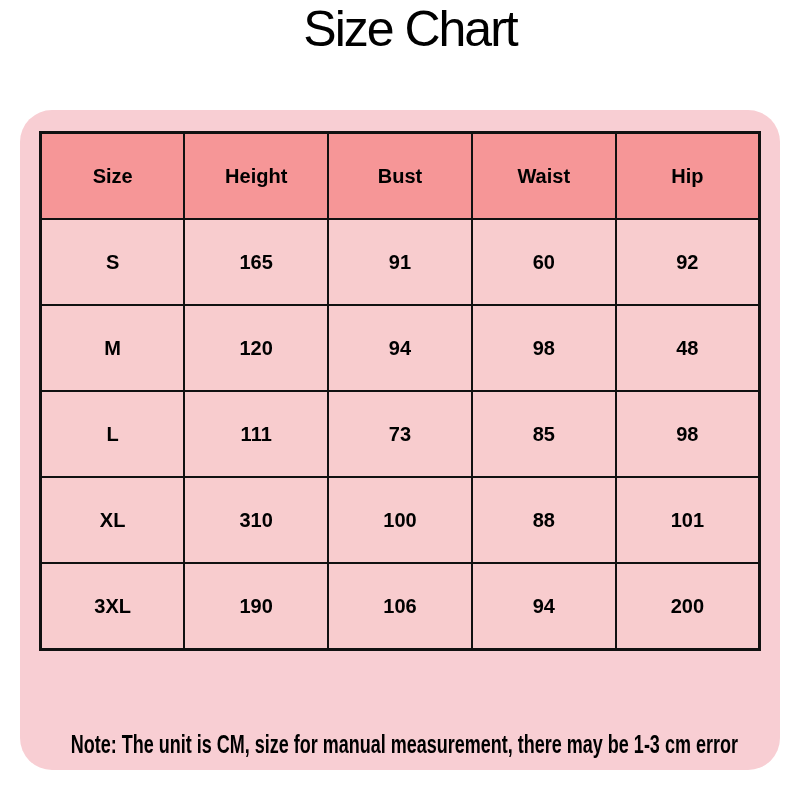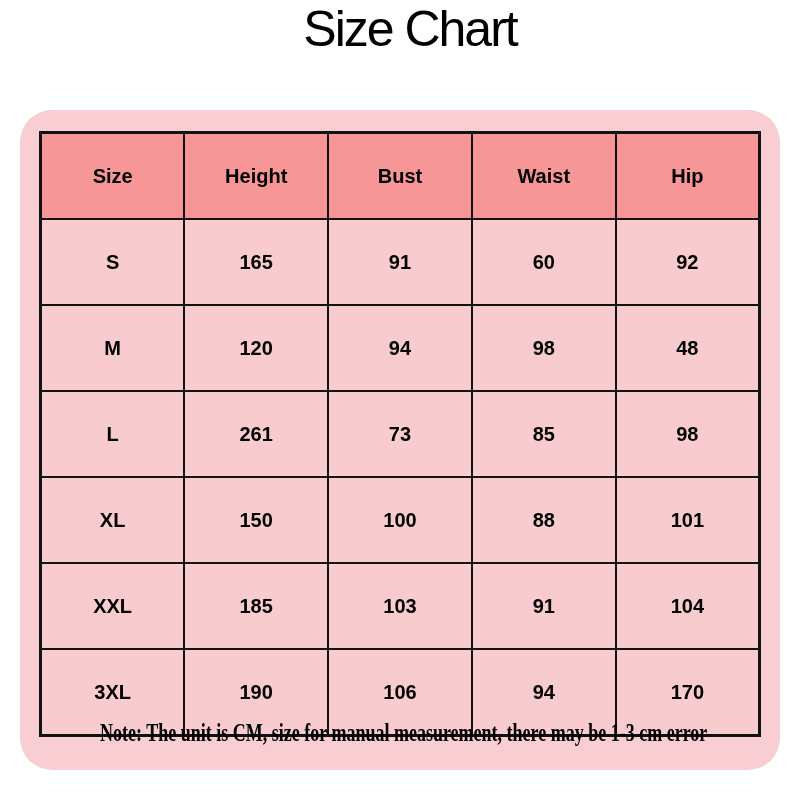--- a/index.html
+++ b/index.html
@@ -58,23 +58,22 @@
   .size-table tbody td {
     background: var(--cell-bg, #F8CCCE);
     font-weight: 700;
   }
   .size-table tbody td.size-col { font-weight: 700; }
   .note-wrap {
     position: absolute;
     left: 8px; right: 0; bottom: 0;
     height: 51px;
     display: flex;
-    align-items: flex-start;
+    align-items: center;
     justify-content: center;
-    font-family: Liberation Serif, serif;
   }
   .note {
     white-space: nowrap;
     font-size: 25px;
     font-weight: 700;
     color: var(--text, #000);
     transform: scaleX(0.72);
     transform-origin: 50% 50%;
   }
 </style>
@@ -108,45 +107,38 @@
         </tr>
         <tr>
           <td class="size-col">M</td>
           <td>120</td>
           <td>94</td>
           <td>98</td>
           <td>48</td>
         </tr>
         <tr>
           <td class="size-col">L</td>
-          <td>261</td>
+          <td>111</td>
           <td>73</td>
           <td>85</td>
           <td>98</td>
         </tr>
         <tr>
           <td class="size-col">XL</td>
-          <td>150</td>
+          <td>310</td>
           <td>100</td>
           <td>88</td>
           <td>101</td>
-        </tr>
-        <tr>
-          <td class="size-col">XXL</td>
-          <td>185</td>
-          <td>103</td>
-          <td>91</td>
-          <td>104</td>
         </tr>
         <tr>
           <td class="size-col">3XL</td>
           <td>190</td>
           <td>106</td>
           <td>94</td>
-          <td>170</td>
+          <td>200</td>
         </tr>
       </tbody>
     </table>
 
     <div class="note-wrap">
       <span class="note">Note: The unit is CM, size for manual measurement, there may be 1-3 cm error</span>
     </div>
   </div>
 
 </div>

